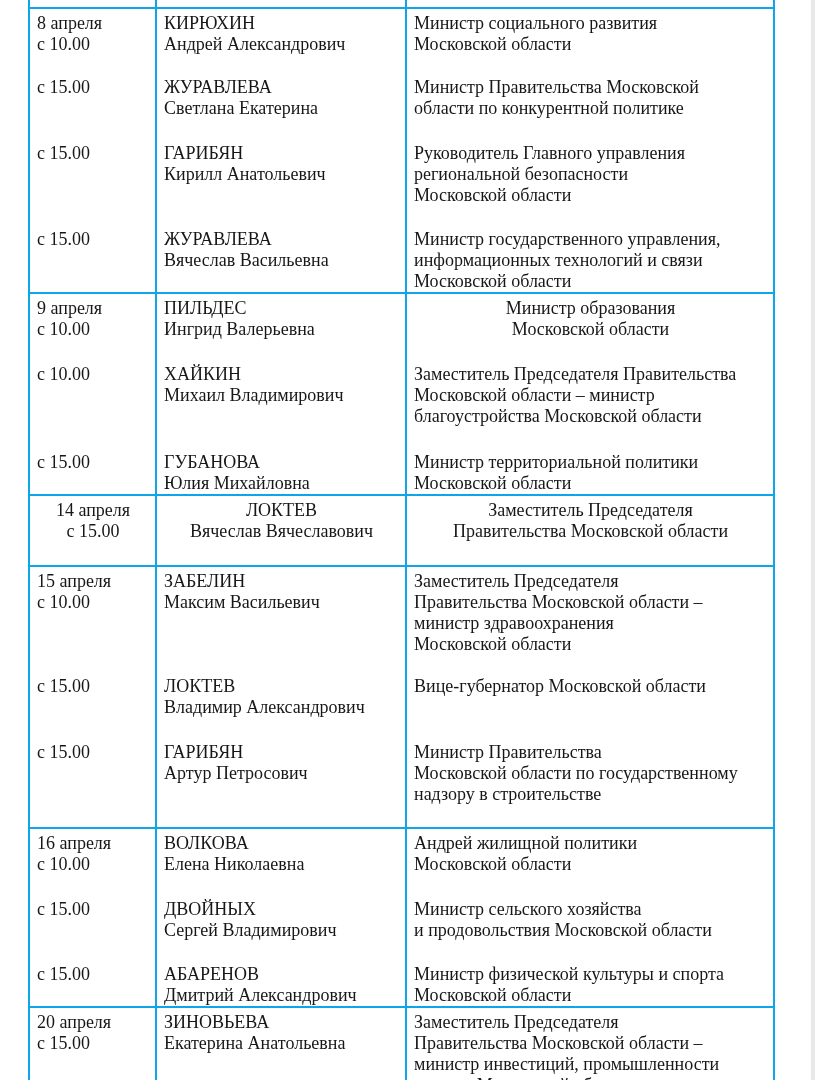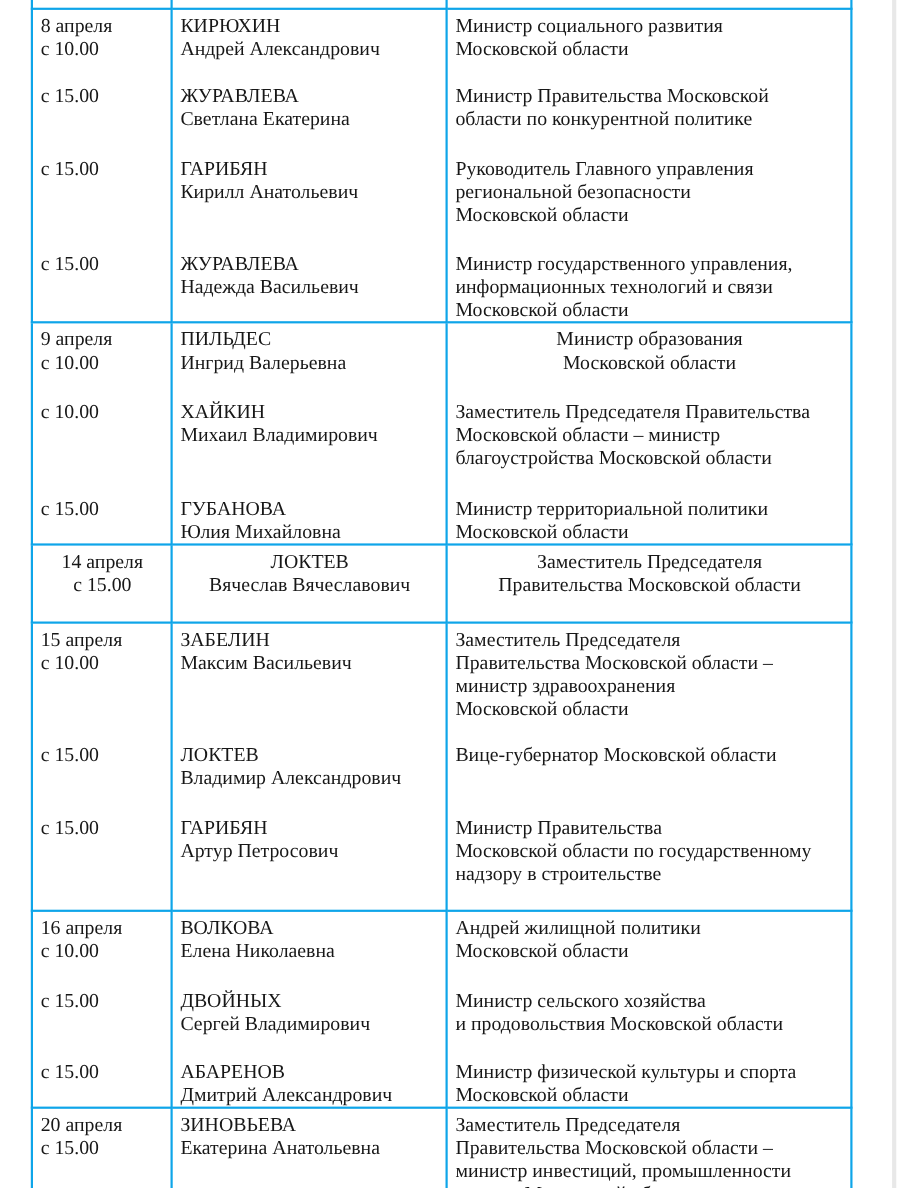--- a/index.html
+++ b/index.html
@@ -85,21 +85,21 @@
           <div class="entry" style="height: 66px;">
             <div class="line">ЖУРАВЛЕВА</div>
             <div class="line">Светлана Екатерина</div>
           </div>
           <div class="entry" style="height: 86px;">
             <div class="line">ГАРИБЯН</div>
             <div class="line">Кирилл Анатольевич</div>
           </div>
           <div class="entry">
             <div class="line">ЖУРАВЛЕВА</div>
-            <div class="line">Надежда Васильевич</div>
+            <div class="line">Вячеслав Васильевна</div>
           </div>
         </td>
         <td>
           <div class="entry" style="height: 64px;">
             <div class="line">Министр социального развития</div>
             <div class="line">Московской области</div>
           </div>
           <div class="entry" style="height: 66px;">
             <div class="line">Министр Правительства Московской</div>
             <div class="line">области по конкурентной политике</div>

